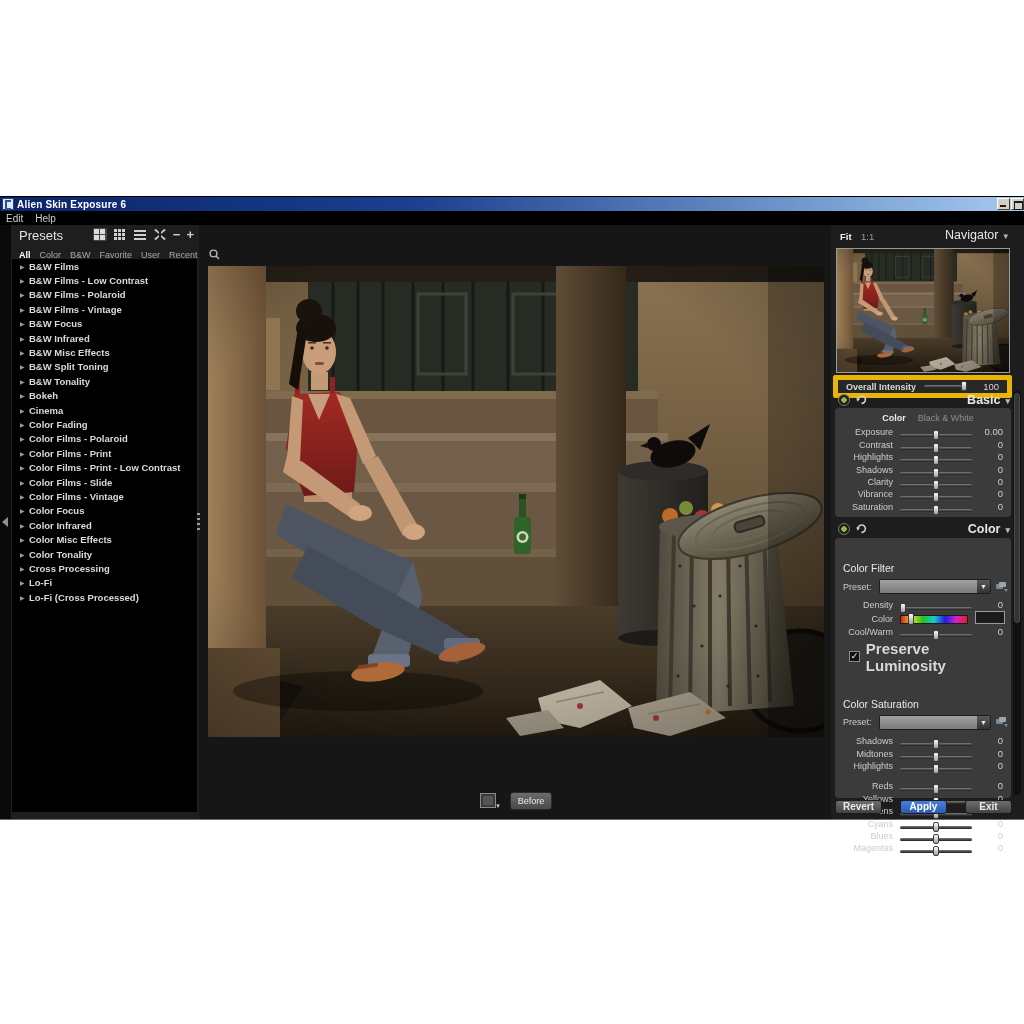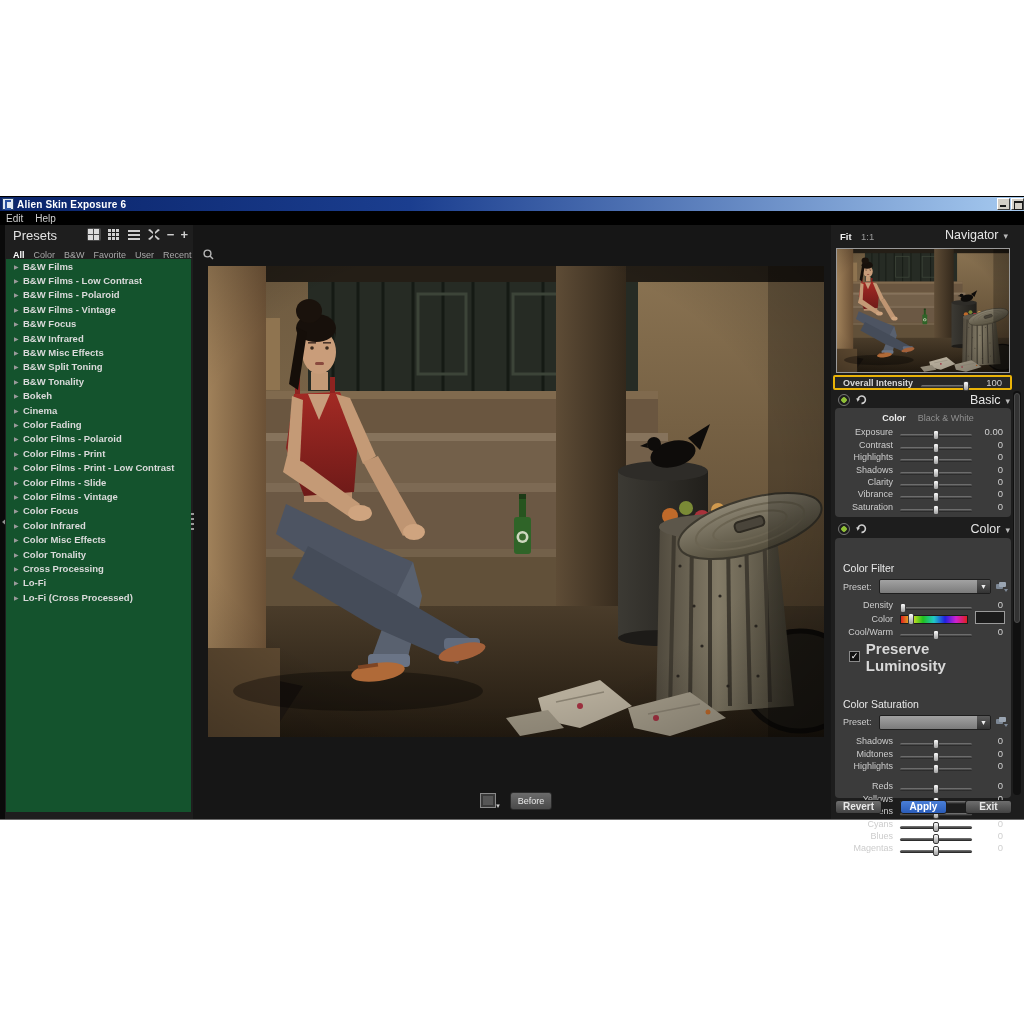--- a/index.html
+++ b/index.html
@@ -24,32 +24,32 @@
   
   .menubar{position:absolute;left:0;top:15px;width:100%;height:14px;background:#000;
            display:flex;align-items:center;gap:12px;padding-left:6px;box-sizing:border-box;}
   .menu-item{color:#d0d0d0;font-size:10px;}
   
   .main{position:absolute;left:0;top:29px;width:1024px;bottom:0;background:#161616;}
   .left-strip{position:absolute;left:0;top:0;width:13px;bottom:0;background:#0a0a0a;}
   .collapse-arrow{position:absolute;left:2px;top:292px;width:0;height:0;
         border-top:5px solid transparent;border-bottom:5px solid transparent;border-right:6px solid #8f8f8f;}
   
-  .presets{position:absolute;left:5px;top:0;width:188px;bottom:0;background:#1e1e1e;text-decoration:underline;}
+  .presets{position:absolute;left:11px;top:0;width:188px;bottom:0;background:#1e1e1e;text-decoration:underline;}
   .presets-title{position:absolute;left:8px;top:3px;font-size:13px;color:#e2e2e2;}
   .view-icons{position:absolute;right:5px;top:3px;display:flex;align-items:center;gap:6px;}
   .vicon{width:14px;height:13px;display:flex;align-items:center;justify-content:center;border-radius:2px;}
   .vicon.sel{background:#474747;}
   .vicon svg{display:block;}
   .pm{color:#cfcfcf;font-size:13px;font-weight:bold;line-height:10px;}
   .presets-tabs{position:absolute;left:8px;top:21px;right:4px;display:flex;align-items:center;gap:9px;}
   .ptab{font-size:9px;color:#a8a8a8;}
   .ptab.active{color:#fff;font-weight:bold;}
   .search-icon{margin-left:2px;}
-  .presets-list{position:absolute;left:1px;right:2px;top:34px;bottom:7px;background:#14532d;overflow:hidden;}
+  .presets-list{position:absolute;left:1px;right:2px;top:34px;bottom:7px;background:#000000;overflow:hidden;}
   .preset-item{display:flex;align-items:center;height:14.4px;padding-left:8px;}
   .tri{color:#9a9a9a;font-size:6px;width:9px;flex:0 0 9px;}
   .preset-label{font-size:9.5px;font-weight:bold;color:#dadada;white-space:nowrap;}
   .grip{position:absolute;right:-1px;top:288px;width:3px;height:18px;
         background:repeating-linear-gradient(#9a9a9a 0 2px,transparent 2px 5px);}
   
   .photo{position:absolute;left:208px;top:41px;width:616px;height:471px;background:#000;}
   .photo svg{display:block;}
   .preview-controls{position:absolute;left:208px;top:565px;width:616px;height:22px;
         display:flex;align-items:center;justify-content:center;gap:10px;}
@@ -63,28 +63,28 @@
   
   .right{position:absolute;left:831px;top:0;width:193px;bottom:0;background:#1d1d1d;font-size:9px;}
   .zoombar{position:absolute;left:0;top:2px;right:0;height:18px;}
   .fit{position:absolute;left:9px;top:4px;font-size:9.5px;font-weight:bold;color:#f0f0f0;}
   .one{position:absolute;left:30px;top:4px;font-size:9.5px;color:#9a9a9a;}
   .nav-title{position:absolute;right:16px;top:1px;font-size:12.5px;color:#e6e6e6;}
   .caret{color:#b9b9b9;font-size:9px;margin-left:5px;}
   .navthumb{position:absolute;left:5px;top:23px;width:172px;height:123px;border:1px solid #9a9a9a;
         background:#000;overflow:hidden;}
   .navthumb svg{display:block;width:100%;height:100%;}
-  .intensity-row{position:absolute;left:2px;right:12px;top:150px;height:15px;background:#272727;
-        border:2px solid #eab308;border-radius:2px;display:flex;align-items:flex-end;box-sizing:border-box;}
+  .intensity-row{position:absolute;left:2px;right:12px;top:150px;height:23px;background:#272727;
+        border:5px solid #eab308;border-radius:2px;display:flex;align-items:center;box-sizing:border-box;}
   .int-lbl{font-size:9px;font-weight:bold;color:#d8d8d8;margin-left:8px;}
   .int-track{position:relative;flex:1;height:3px;margin:0 8px;background:linear-gradient(#808080,#1c1c1c);border-radius:2px;}
   .int-val{width:24px;text-align:right;margin-right:8px;color:#d0d0d0;font-size:9.5px;}
   .thumb{position:absolute;top:-4px;width:6px;height:10px;margin-left:-3px;border-radius:2px;
         background:linear-gradient(#fdfdfd,#9f9f9f);border:1px solid #3c3c3c;box-sizing:border-box;}
-  .panel-header{position:absolute;left:4px;right:14px;height:17px;display:flex;align-items:center;}
+  .panel-header{position:absolute;left:4px;right:14px;height:17px;display:flex;align-items:center;font-weight:bold;}
   .ph-basic{top:166px;} .ph-color{top:295px;}
   .toggle-dot{width:10px;height:10px;border-radius:50%;border:1px solid #777;margin-left:3px;
         background:radial-gradient(circle at 50% 50%,#8fbf37 0 2.5px,#1c1c1c 3px);}
   .reset-icon{margin-left:6px;display:flex;}
   .ph-title{margin-left:auto;font-size:12.5px;color:#e6e6e6;}
   .box{position:absolute;left:4px;width:176px;background:#3b3b3b;border-radius:4px;box-sizing:border-box;}
   .basic-box{top:183px;height:109px;padding-top:2px;}
   .color-box{top:313px;height:260px;}
   .mode-row{display:flex;gap:12px;justify-content:center;padding:3px 0 2px 10px;}
   .mode{font-size:9px;color:#8f8f8f;}

